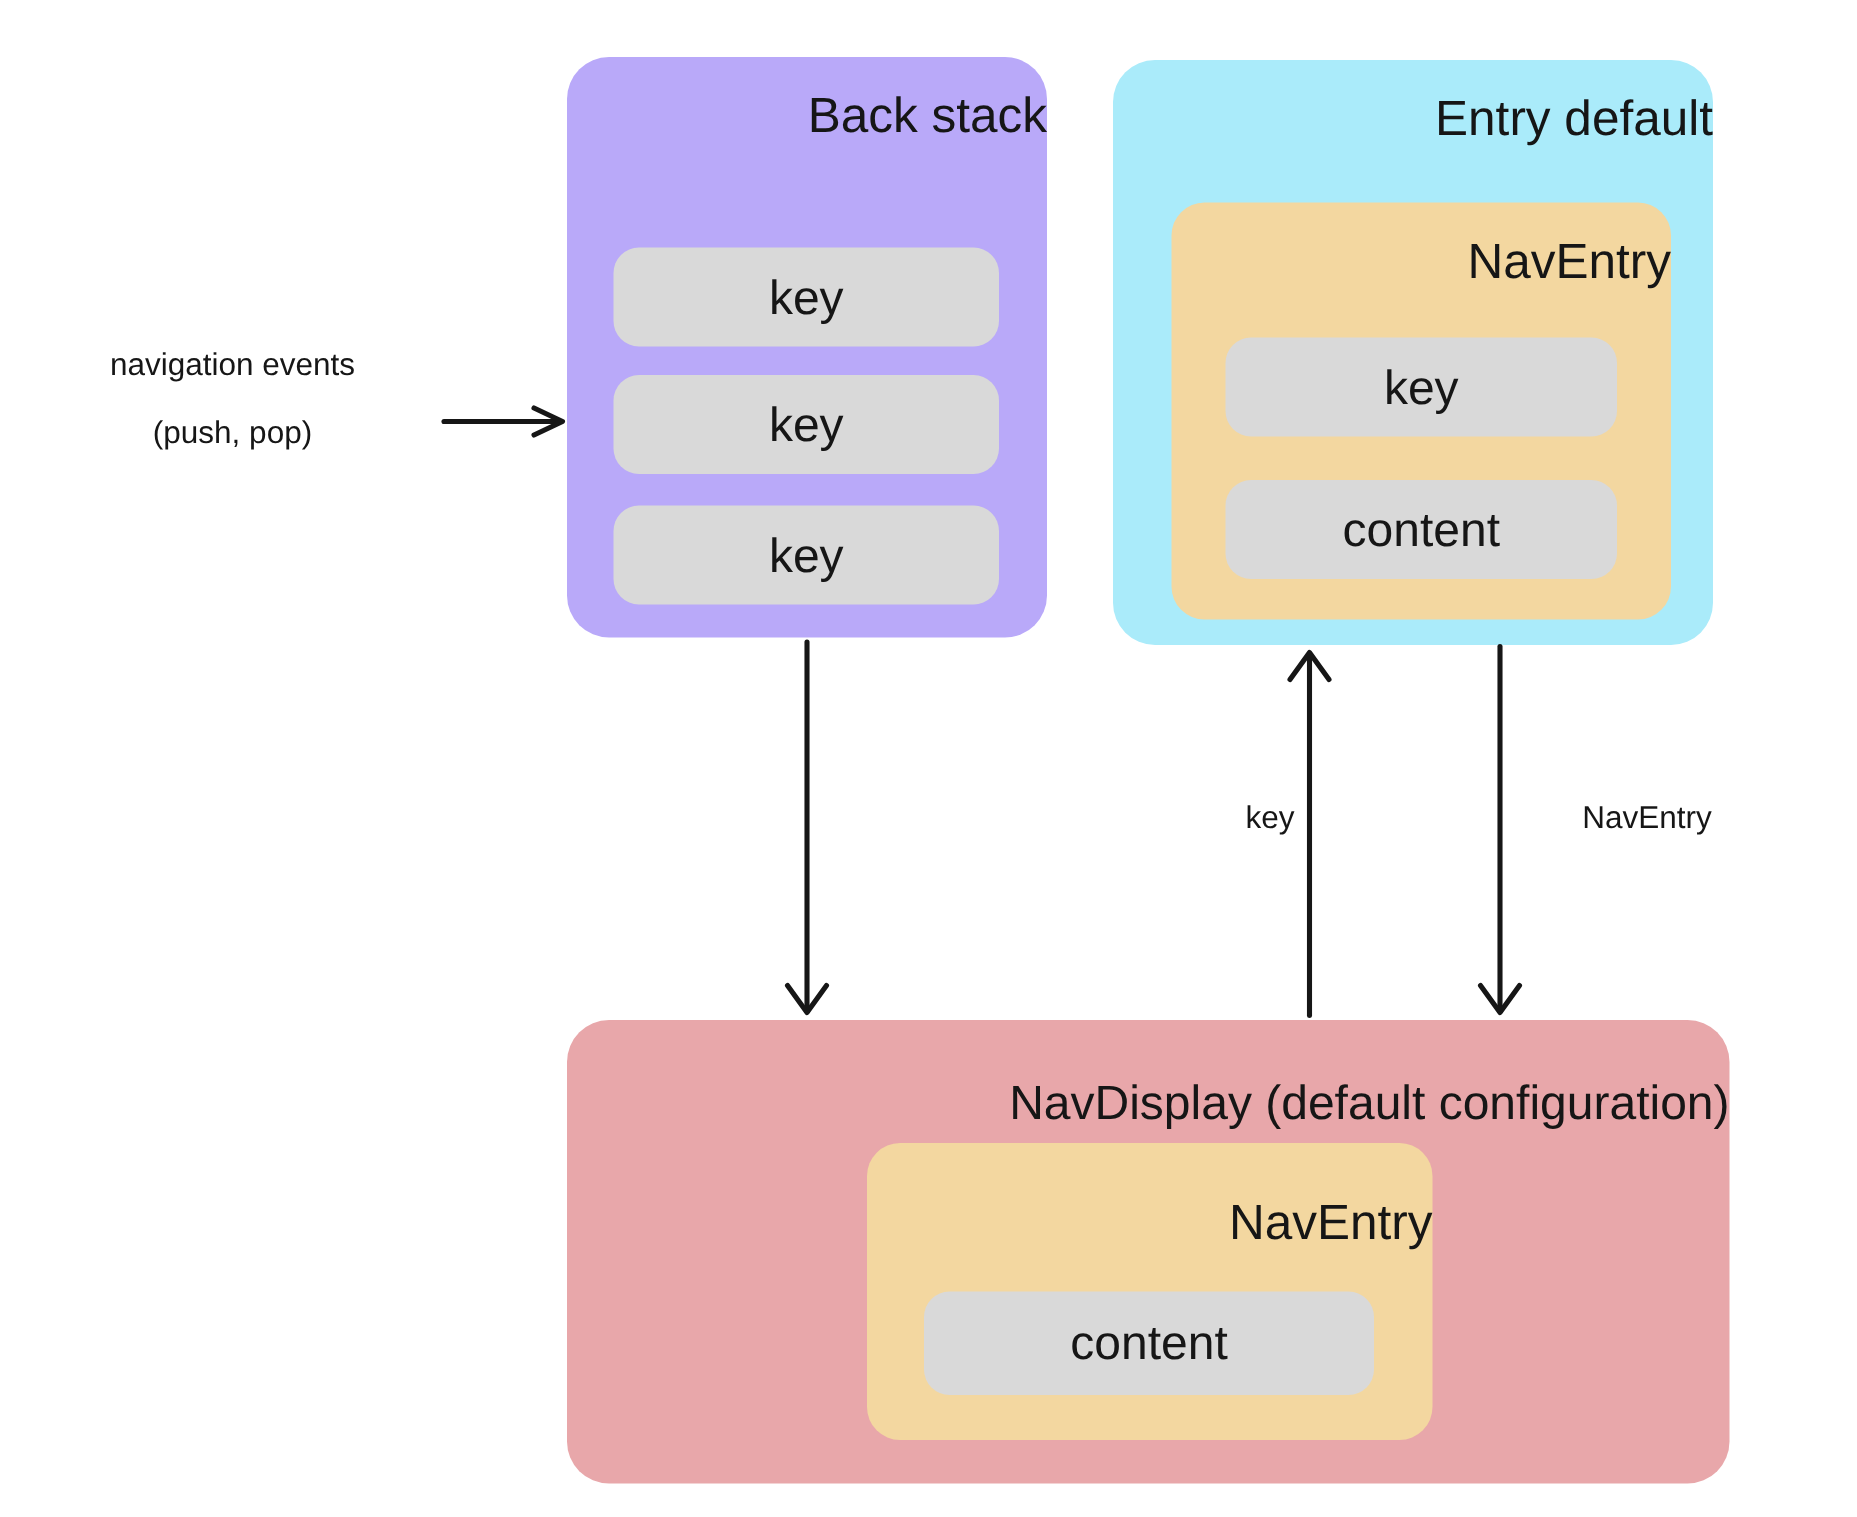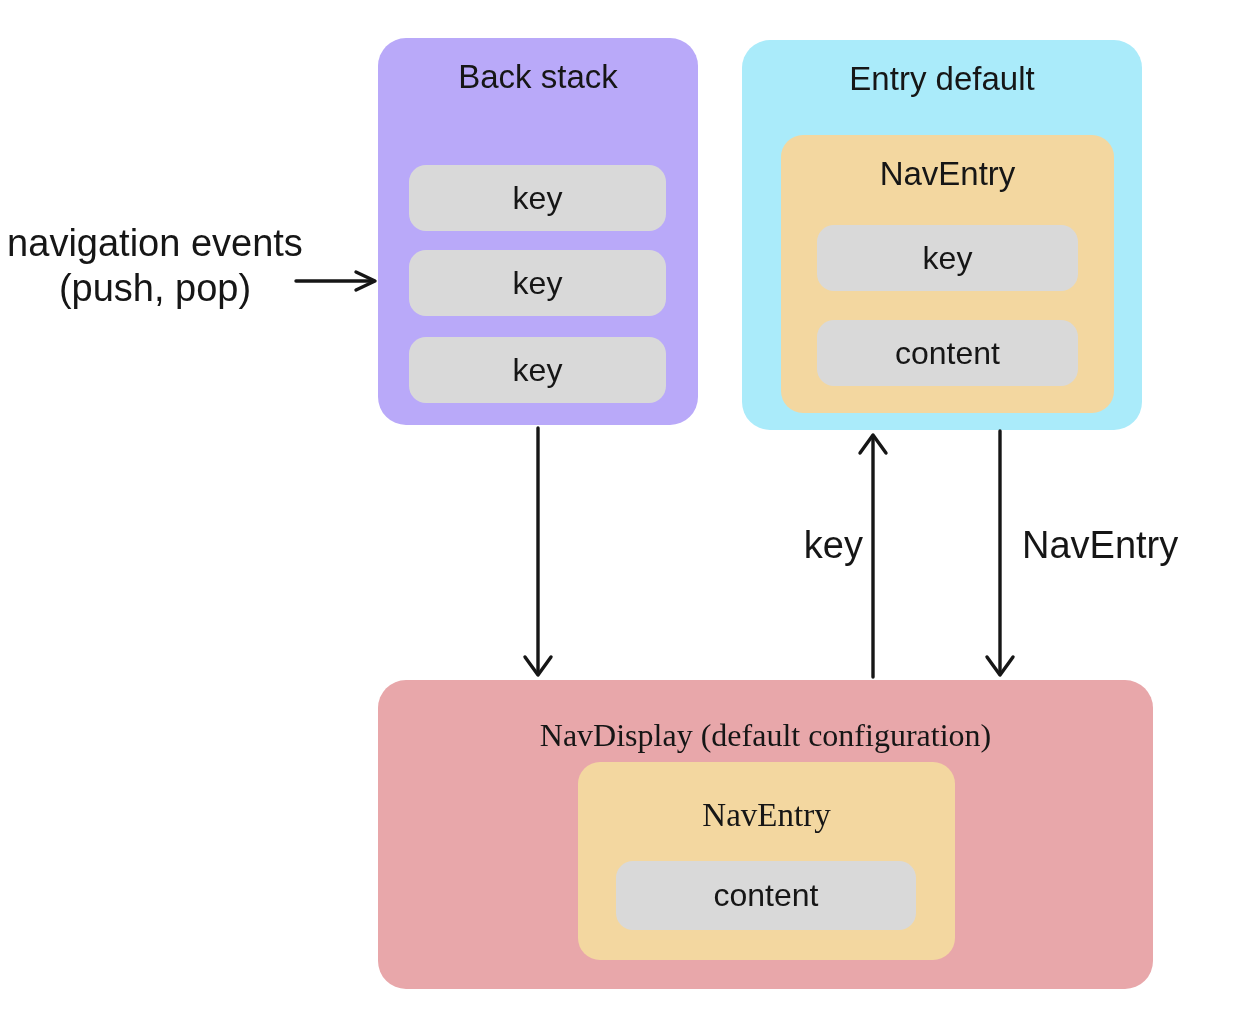--- a/index.html
+++ b/index.html
@@ -17,21 +17,21 @@
     overflow: hidden;
   }
   .box {
     position: absolute;
     border-radius: 28px;
   }
   .box-title {
     position: absolute;
     left: 0;
     right: 0;
-    text-align: center;
+    text-align: right;
     font-size: 33px;
     line-height: 34px;
     white-space: nowrap;
   }
   .box-title.long {
     font-size: 32px;
   }
   .inner-box {
     position: absolute;
     border-radius: 22px;
@@ -42,39 +42,39 @@
     background: var(--gray, #d9d9d9);
     border-radius: 17px;
     display: flex;
     align-items: center;
     justify-content: center;
     font-size: 32px;
   }
   .float-label {
     position: absolute;
     text-align: center;
-    font-size: 38px;
+    font-size: 21px;
     line-height: 45px;
     white-space: nowrap;
   }
   #back-stack   { left: 378px; top: 38px;  width: 320px; height: 387px; background: var(--purple, #b9a9f9); }
   #back-stack .box-title { top: 22px; }
   #bs-pill-0 { left: 31px; top: 127px; width: 257px; height: 66px; }
   #bs-pill-1 { left: 31px; top: 212px; width: 257px; height: 66px; }
   #bs-pill-2 { left: 31px; top: 299px; width: 257px; height: 66px; }
 
   #entry-provider { left: 742px; top: 40px; width: 400px; height: 390px; background: var(--cyan, #aaebfa); }
   #entry-provider .box-title { top: 22px; }
   #ep-naventry { left: 39px; top: 95px; width: 333px; height: 278px; }
   #ep-naventry .box-title { top: 22px; }
   #ep-pill-key     { left: 36px; top: 90px;  width: 261px; height: 66px; }
   #ep-pill-content { left: 36px; top: 185px; width: 261px; height: 66px; }
 
   #nav-display { left: 378px; top: 680px; width: 775px; height: 309px; background: var(--pink, #e8a7aa); }
-  #nav-display .box-title { top: 38px; font-family: Liberation Serif, serif; }
+  #nav-display .box-title { top: 38px; }
   #nd-naventry { left: 200px; top: 82px; width: 377px; height: 198px; }
   #nd-naventry .box-title { top: 36px; }
   #nd-pill-content { left: 38px; top: 99px; width: 300px; height: 69px; }
 
   #nav-events-label { left: 5px; top: 221px; width: 300px; }
   #key-arrow-label      { left: 763px;  top: 523px; width: 100px; text-align: right; }
   #naventry-arrow-label { left: 1022px; top: 523px; width: 152px; text-align: center; }
 
   #arrows {
     position: absolute;

